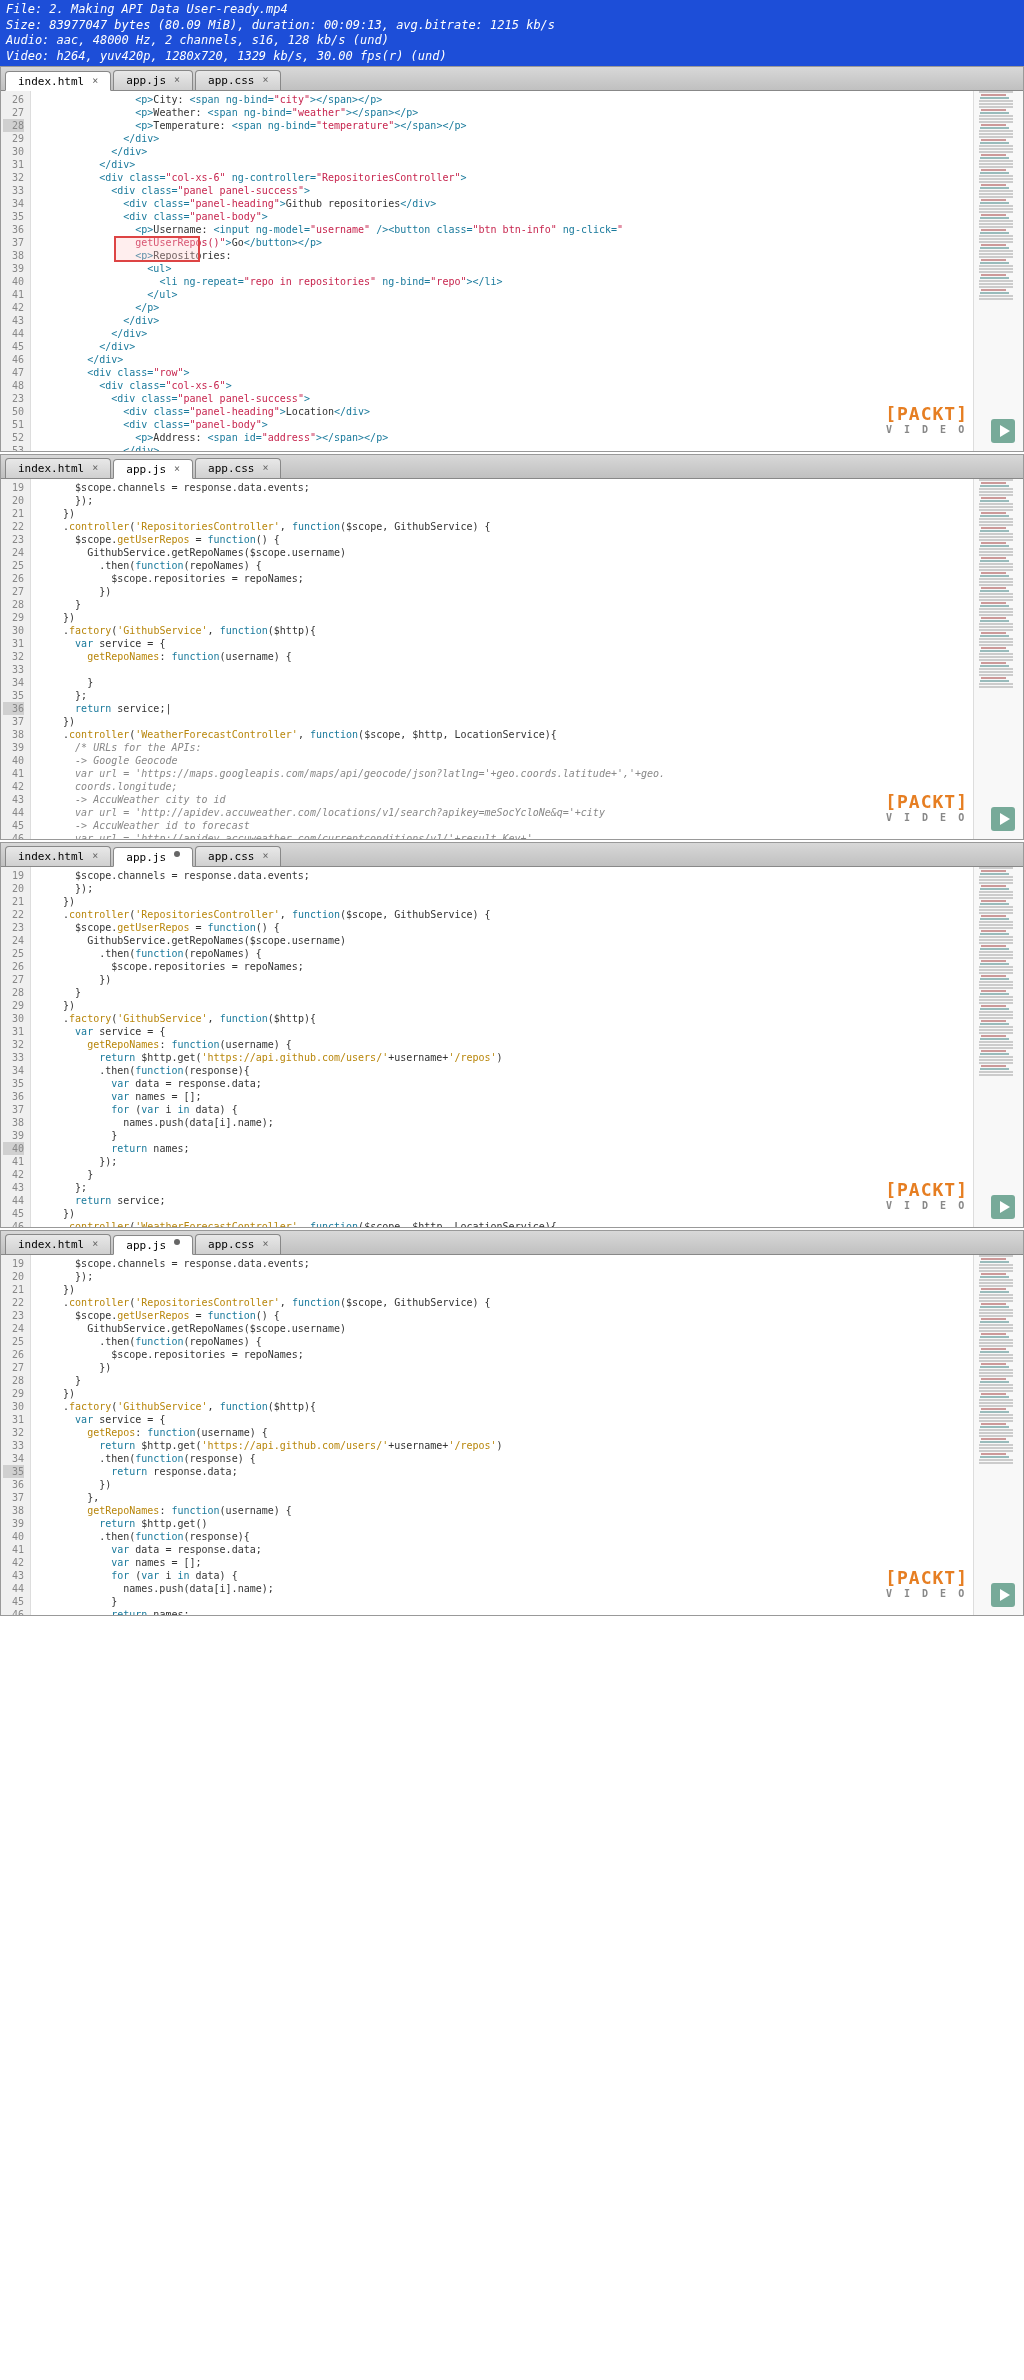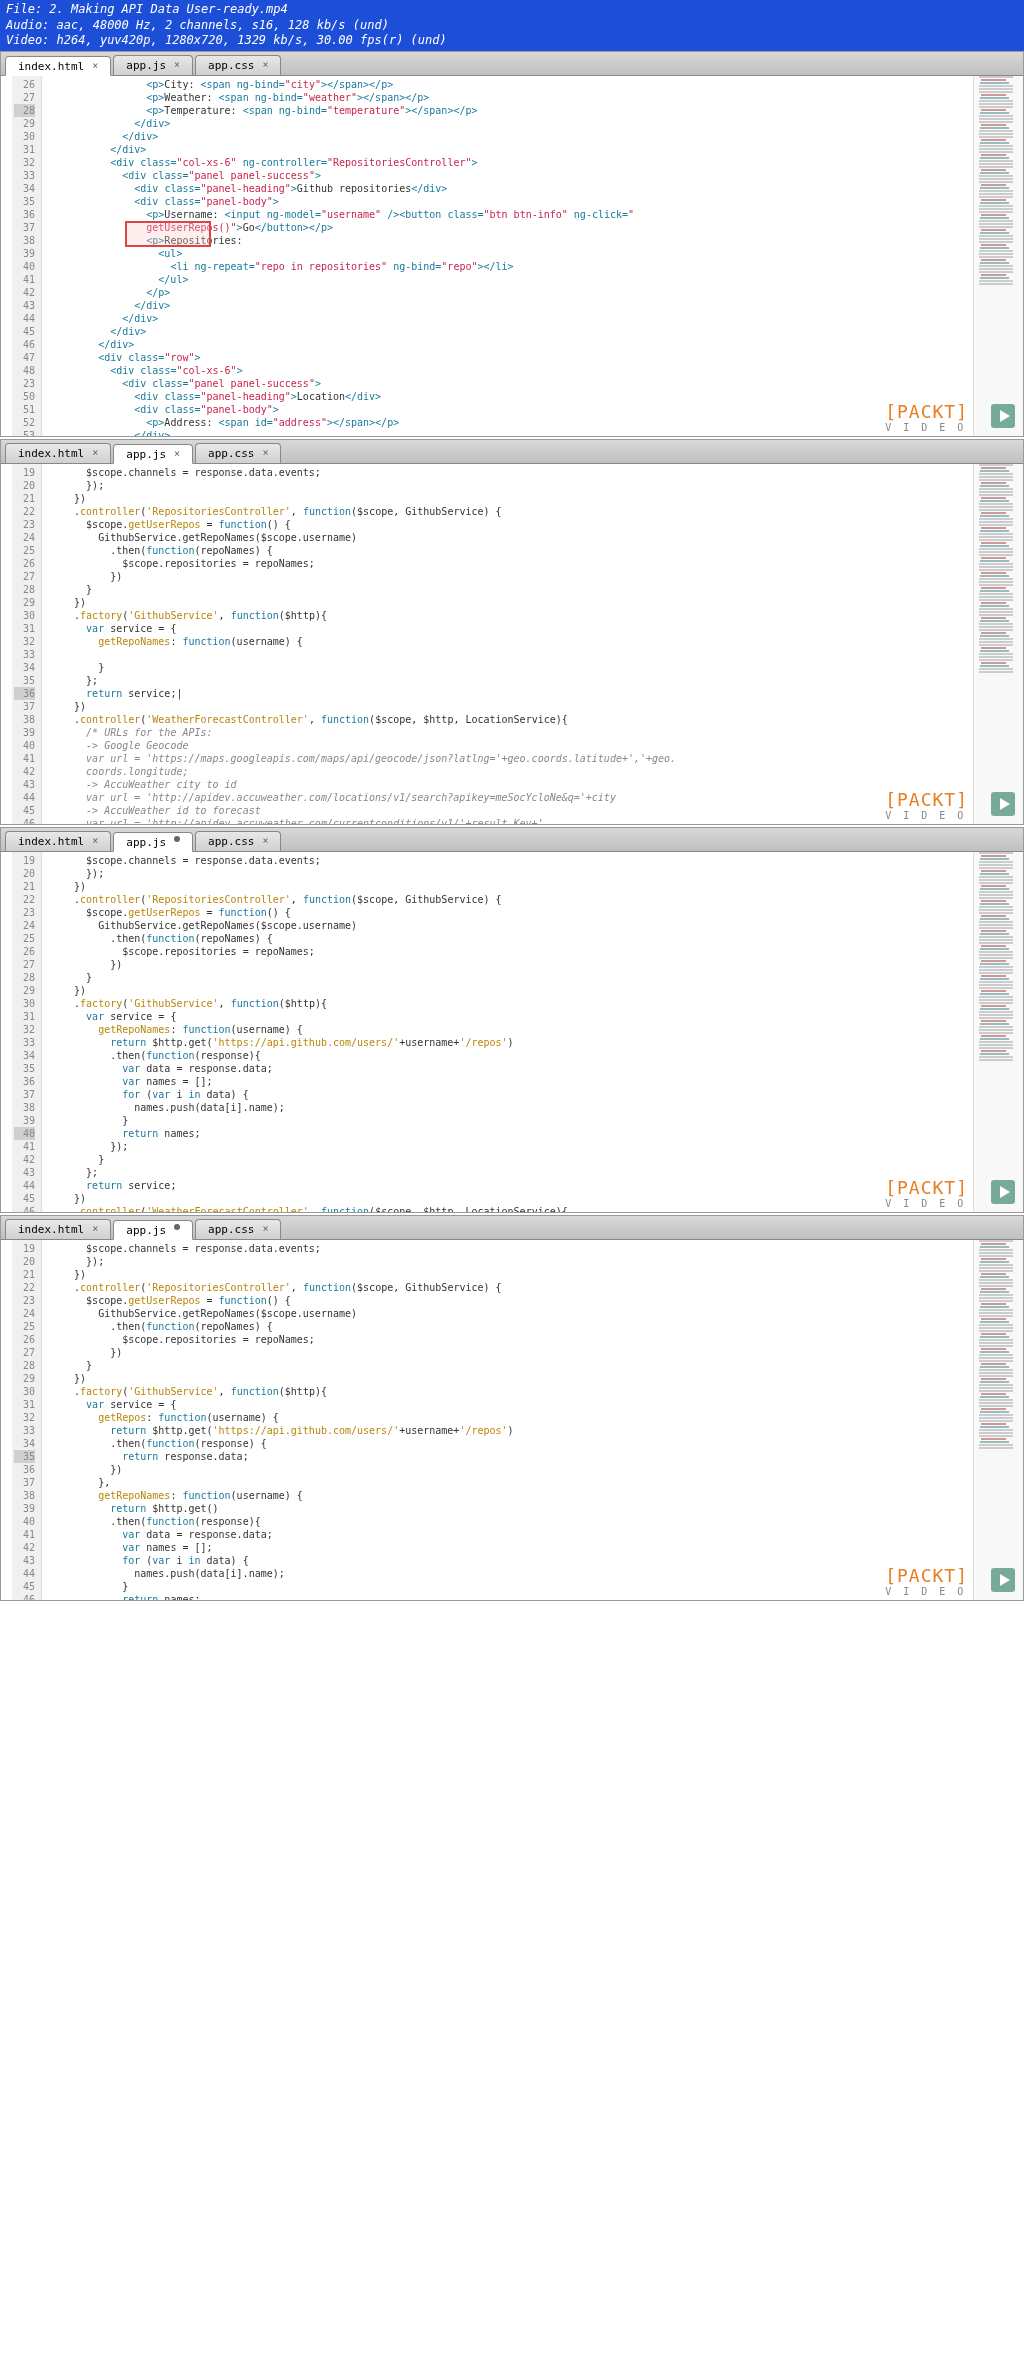--- a/index.html
+++ b/index.html
@@ -4,50 +4,51 @@
 <style>
 * { margin: 0; padding: 0; box-sizing: border-box; }
 body { background: #fff; font-family: Consolas, Monaco, monospace; font-size: 11px; width: 1024px; }
 .header-info { background: #1d4ed8; color: #fff; padding: 2px 6px; font-style: italic; font-size: 12px; line-height: 1.3; }
 .editor-pane { border: 1px solid #999; margin-bottom: 2px; position: relative; background: #fff; }
 .tab-bar { background: linear-gradient(#d8d8d8, #c0c0c0); height: 24px; display: flex; align-items: flex-end; border-bottom: 1px solid #888; padding-left: 4px; }
 .tab { padding: 3px 12px; border: 1px solid #888; border-bottom: none; border-radius: 4px 4px 0 0; margin-right: 2px; background: linear-gradient(#e8e8e8, #d0d0d0); font-size: 11px; display: flex; align-items: flex-start; height: 20px; }
 .tab.active { background: #fff; border-bottom: 1px solid #fff; margin-bottom: -1px; }
 .tab-close { margin-left: 8px; color: #666; font-size: 10px; }
 .tab-dot { margin-left: 8px; width: 6px; height: 6px; border-radius: 50%; background: #666; display: inline-block; }
-.code-area { display: flex; background: #fff; height: 360px; overflow: hidden; position: relative; margin-left: 11px; }
+.code-area { display: flex; background: #fff; height: 360px; overflow: hidden; position: relative; }
 .gutter { background: #f0f0f0; color: #888; text-align: right; padding: 2px 6px 2px 2px; line-height: 13px; font-size: 10px; border-right: 1px solid #ddd; min-width: 30px; }
 .gutter div { height: 13px; }
 .gutter .hl { background: #d0d0d0; }
 .code { flex: 1; padding: 2px 20px; line-height: 13px; font-size: 10px; white-space: pre; overflow: hidden; }
 .code div { height: 13px; }
 .minimap { width: 50px; background: #f8f8f8; border-left: 1px solid #ddd; position: relative; overflow: hidden; }
 .minimap-line { height: 2px; margin-bottom: 1px; }
 .ml-a { background: #ccc; width: 70%; margin-left: 10%; }
 .ml-b { background: #c99; width: 50%; margin-left: 15%; }
 .ml-c { background: #9bb; width: 60%; margin-left: 12%; }
 .s-tag { color: #1a7a9c; }
 .s-attr { color: #1a7a9c; }
 .s-str { color: #b8860b; }
 .s-str2 { color: #c7254e; }
 .s-kw { color: #1a7a9c; }
 .s-fn { color: #b8860b; }
 .s-plain { color: #333; }
 .s-comment { color: #888; font-style: italic; }
 .highlight-box { position: absolute; border: 2px solid #d44; background: rgba(255,200,200,0.3); pointer-events: none; }
-.watermark { position: absolute; right: 55px; bottom: 3px; font-size: 18px; font-weight: normal; color: #e67e22; letter-spacing: 1px; }
+.watermark { position: absolute; right: 55px; bottom: 16px; font-size: 18px; font-weight: bold; color: #e67e22; letter-spacing: 1px; text-align: center; }
 .watermark span { color: #888; font-size: 10px; display: block; letter-spacing: 3px; }
 .play-btn { position: absolute; right: 8px; bottom: 8px; width: 24px; height: 24px; background: #7a9; border-radius: 3px; display: flex; align-items: center; justify-content: center; }
 .play-btn::after { content: ''; border-left: 10px solid #fff; border-top: 6px solid transparent; border-bottom: 6px solid transparent; margin-left: 3px; }
 </style>
 </head>
 <body>
 
 <div class="header-info">
   <div>File: 2. Making API Data User-ready.mp4</div>
+  <div>Size: 83977047 bytes (80.09 MiB), duration: 00:09:13, avg.bitrate: 1215 kb/s</div>
   <div>Audio: aac, 48000 Hz, 2 channels, s16, 128 kb/s (und)</div>
   <div>Video: h264, yuv420p, 1280x720, 1329 kb/s, 30.00 fps(r) (und)</div>
 </div>
 
 <div id="panes">
     <div class="editor-pane">
       <div class="tab-bar">
         <div class="tab active">
           <span>index.html</span>
           <span class="tab-close">×</span>

